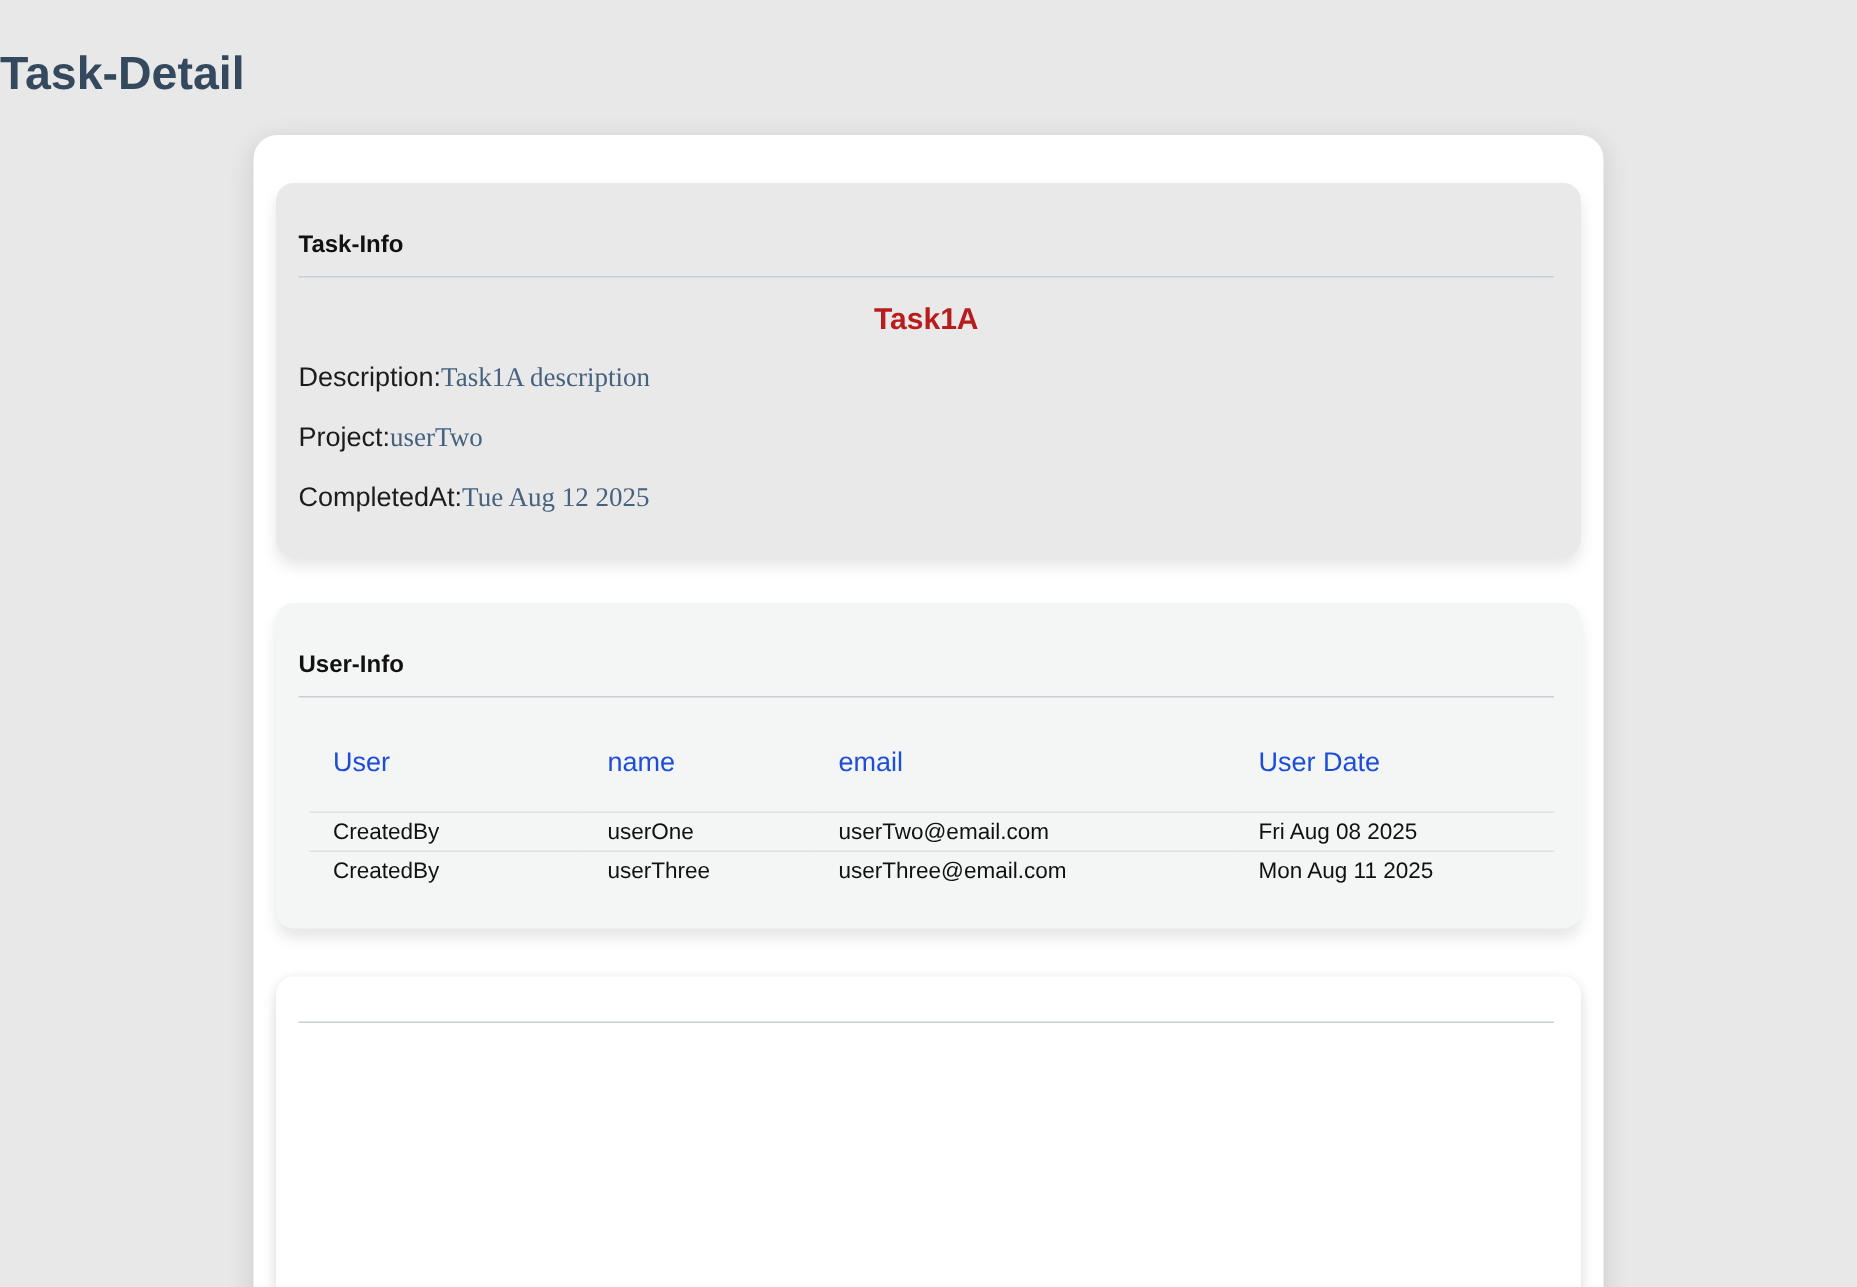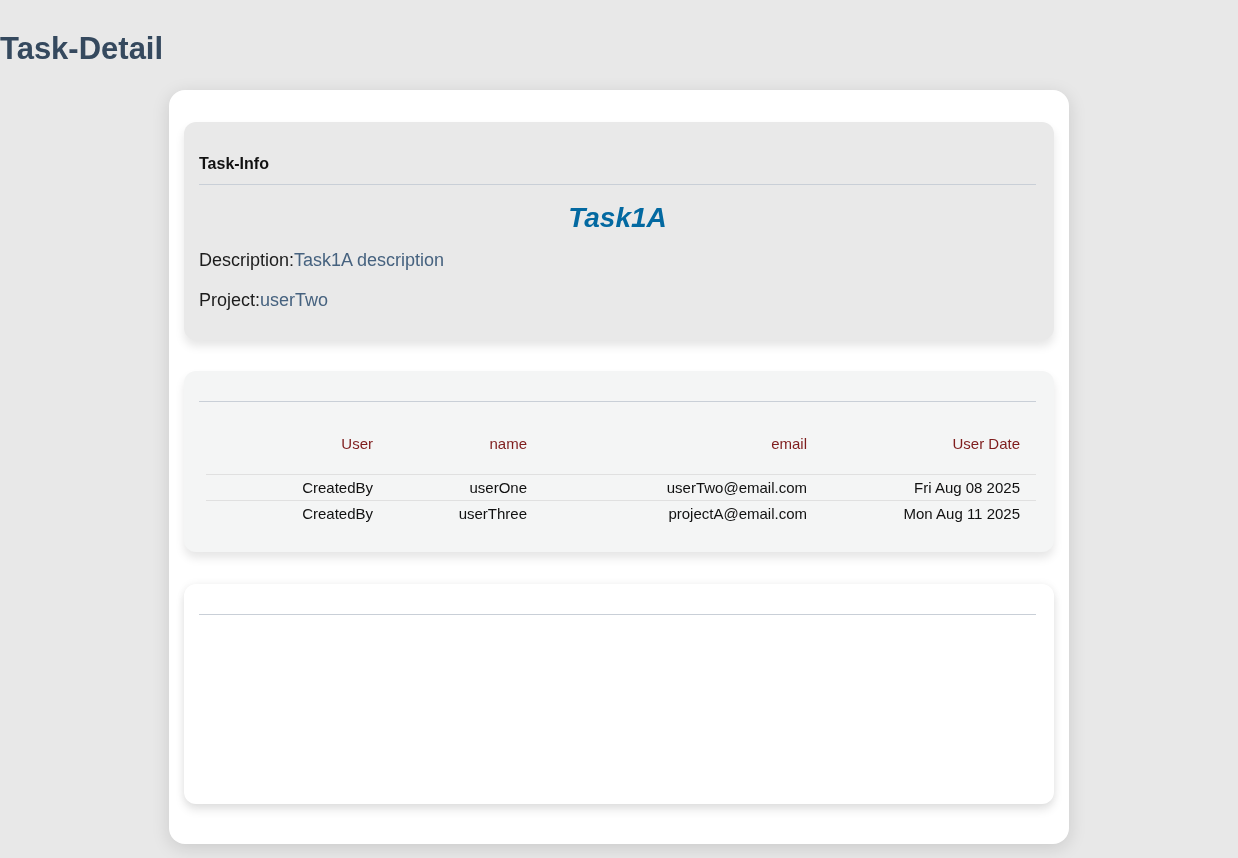--- a/index.html
+++ b/index.html
@@ -68,56 +68,56 @@
 
   .heading-divider {
     border: none;
     border-top: 1px solid var(--divider-color, #c9cfd7);
     height: 0;
     margin: 0;
   }
 
   .task-name {
     text-align: center;
-    font-size: 28px;
+    font-size: 20px;
     font-weight: bold;
-    color: #0369a1;
+    color: #b91c1c;
     margin: 17px 0 0 0;
-    font-style: italic;
   }
 
   .info-line {
     font-size: 18px;
     line-height: 27px;
     margin-top: 13px;
     color: #1c1c1c;
   }
 
   .info-value {
     color: var(--value-color, #46627f);
+    font-family: Liberation Serif, serif;
   }
 
   .user-table {
     width: calc(100% - 7px);
     margin: 11px 0 0 7px;
     border-collapse: collapse;
     table-layout: fixed;
   }
 
   .user-table th {
-    text-align: right;
+    text-align: left;
     font-weight: 400;
-    font-size: 15px;
-    color: #7f1d1d;
+    font-size: 18px;
+    color: #1d4ed8;
     padding: 22px 16px;
     border-bottom: 1px solid var(--row-divider-color, #e0e0e0);
   }
 
   .user-table td {
-    text-align: right;
+    text-align: left;
     font-size: 15px;
     color: #111;
     padding: 4px 16px;
     border-bottom: 1px solid var(--row-divider-color, #e0e0e0);
   }
 
   .user-table tr:last-child td { border-bottom: none; }
 
   .col-user  { width: 183px; }
   .col-name  { width: 154px; }
@@ -135,23 +135,27 @@
     <h2 class="section-heading">Task-Info</h2>
     <hr class="heading-divider">
     <div class="task-name">Task1A</div>
 
     <div class="info-line">
       <span class="info-label">Description:</span><span class="info-value">Task1A description</span>
     </div>
     <div class="info-line">
       <span class="info-label">Project:</span><span class="info-value">userTwo</span>
     </div>
+    <div class="info-line">
+      <span class="info-label">CompletedAt:</span><span class="info-value">Tue Aug 12 2025</span>
+    </div>
   </section>
 
   <section class="section-card card-user">
+    <h2 class="section-heading">User-Info</h2>
     <hr class="heading-divider">
 
     <table class="user-table">
       <thead>
         <tr>
           <th class="col-user">User</th>
           <th class="col-name">name</th>
           <th class="col-email">email</th>
           <th class="col-date">User Date</th>
         </tr>
@@ -159,21 +163,21 @@
       <tbody>
         <tr>
           <td>CreatedBy</td>
           <td>userOne</td>
           <td>userTwo@email.com</td>
           <td>Fri Aug 08 2025</td>
         </tr>
         <tr>
           <td>CreatedBy</td>
           <td>userThree</td>
-          <td>projectA@email.com</td>
+          <td>userThree@email.com</td>
           <td>Mon Aug 11 2025</td>
         </tr>
       </tbody>
     </table>
   </section>
 
   <section class="section-card card-issue">
     <hr class="heading-divider">
   </section>
 

